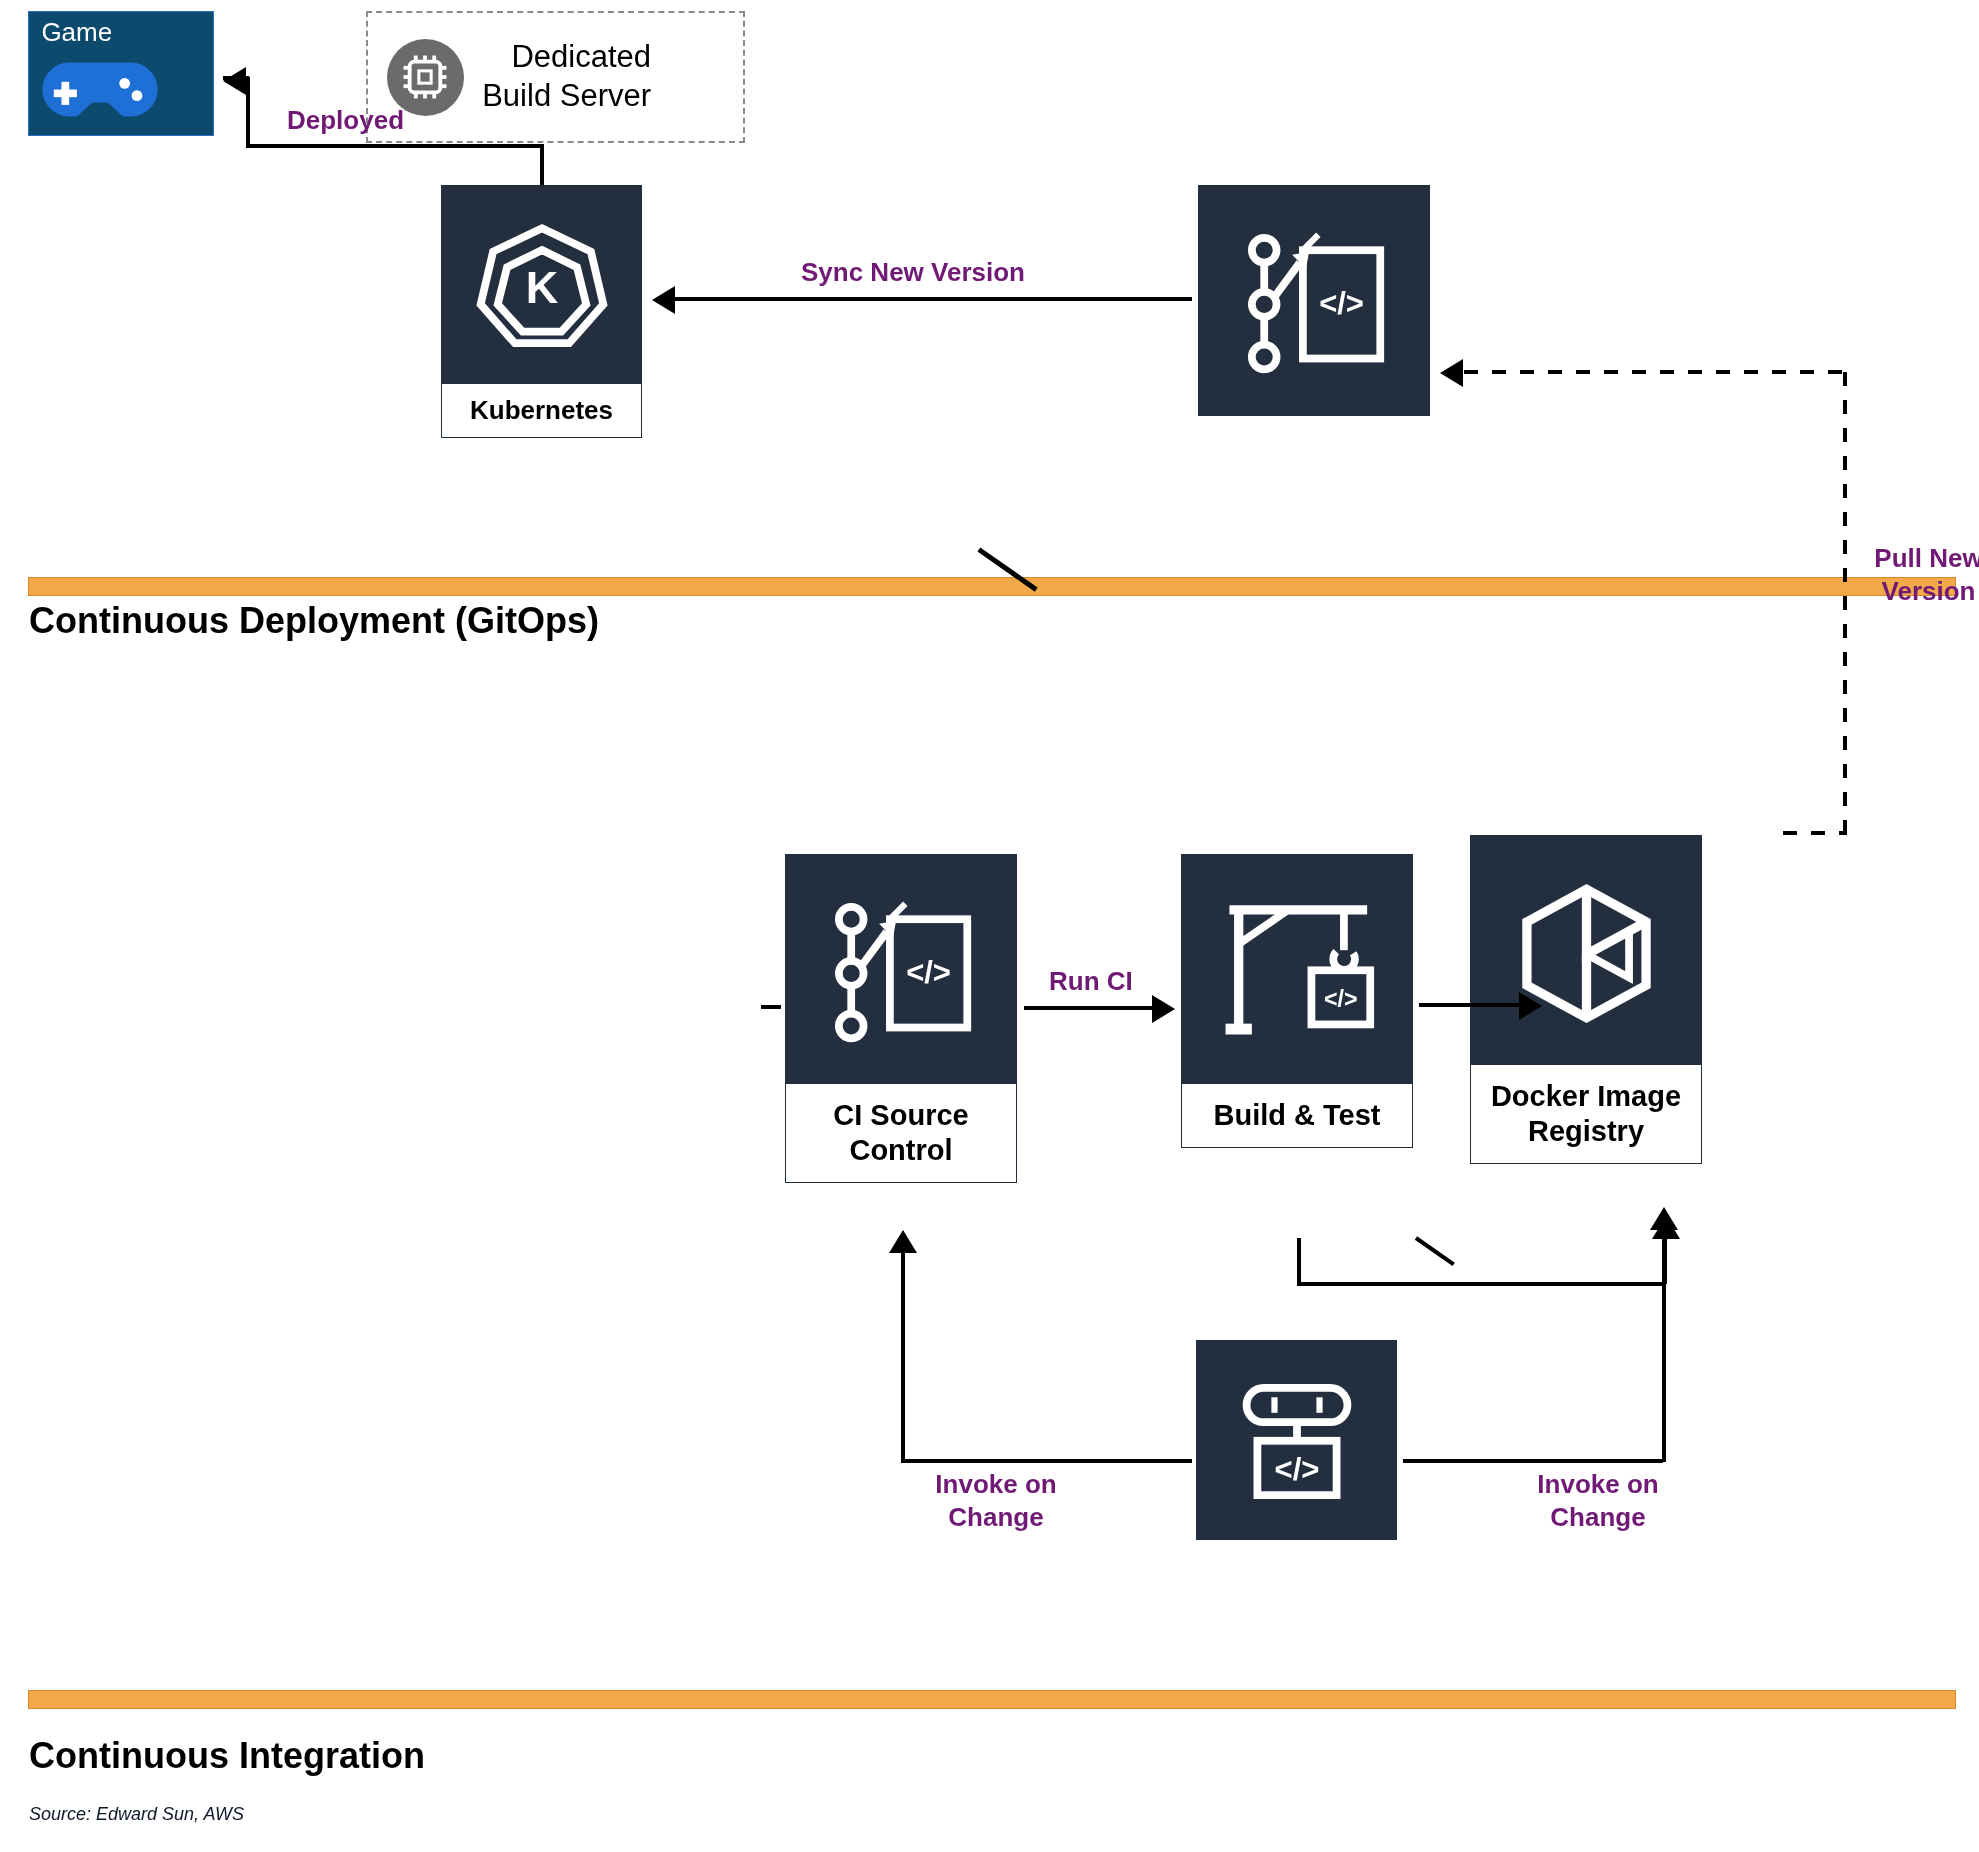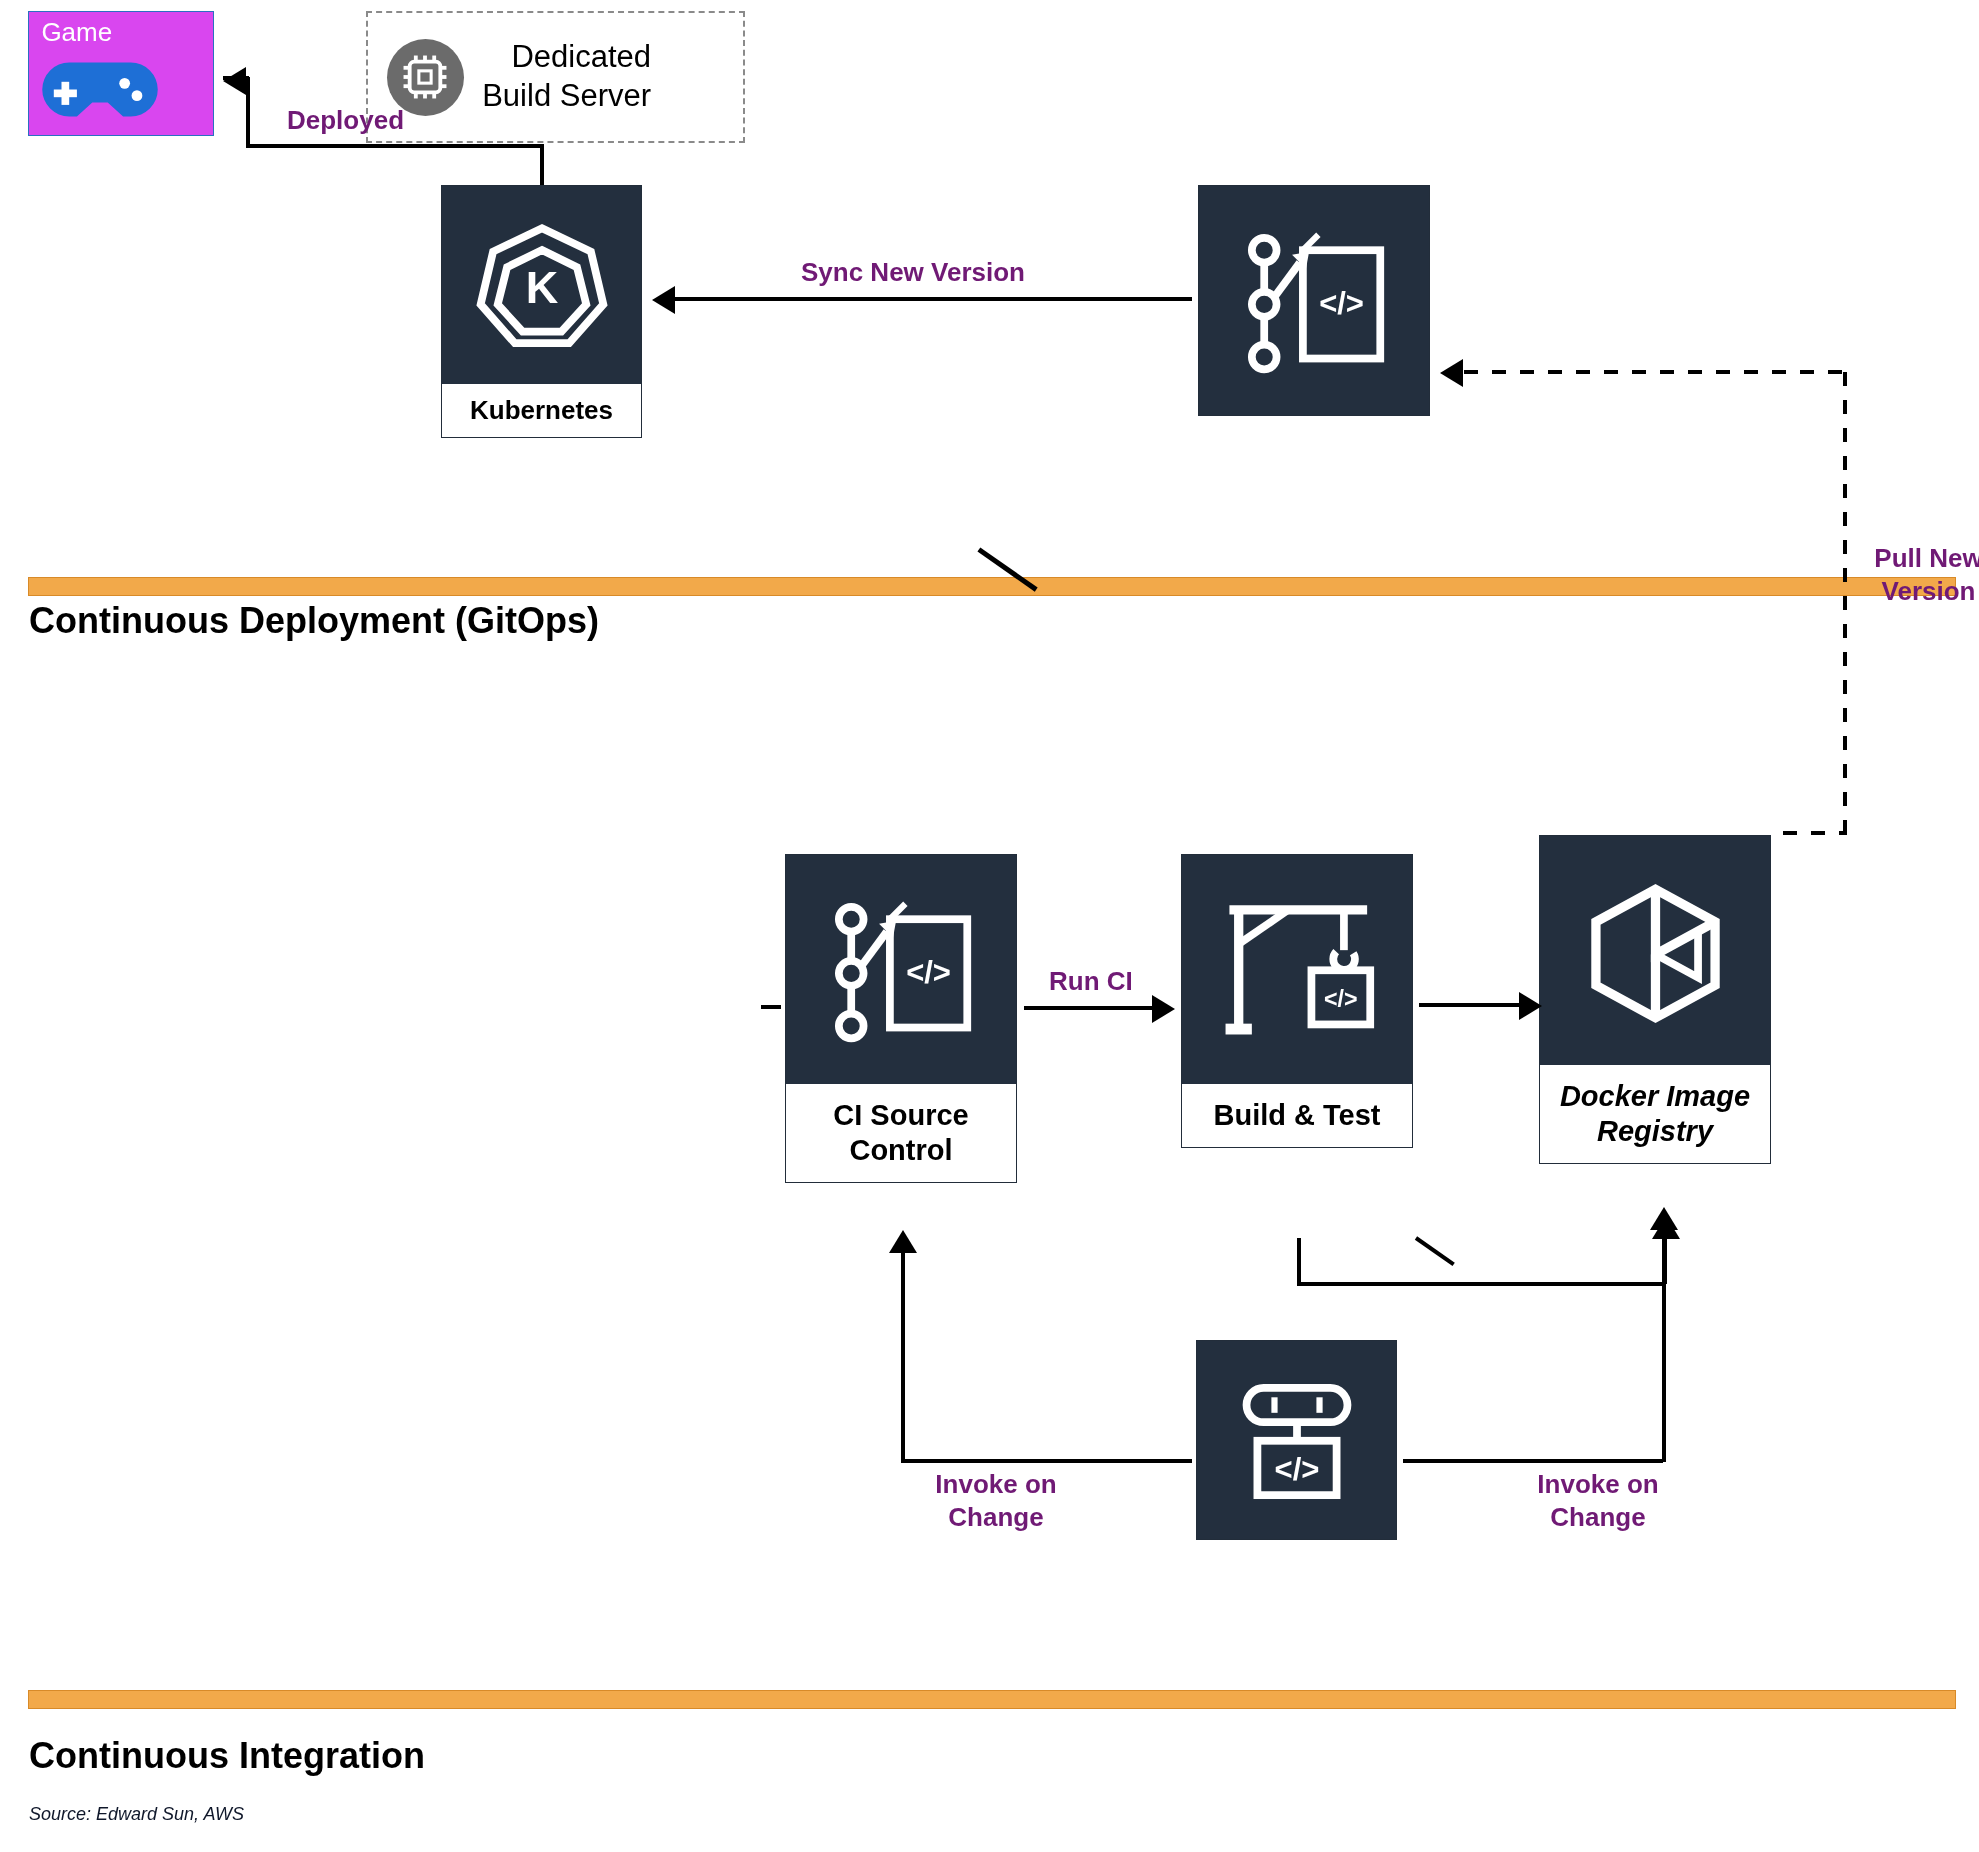--- a/index.html
+++ b/index.html
@@ -1,21 +1,21 @@
 <!DOCTYPE html>
 <html style="font-size:12.4px"><head>
 <meta charset="utf-8">
 <style>
   * { box-sizing: border-box; margin: 0; padding: 0; }
   html, body { width: 100%; height: 100%; background: #fff; font-family: -apple-system, "Helvetica Neue", Arial, sans-serif; }
   .canvas { position: relative; width: 1979px; height: 1852px; background: #fff; transform-origin: top left; }
 
   
   .game-badge {
-    position: absolute; background: #d946ef; border: 0.8px solid #2a70c2;
+    position: absolute; background: #0c4a6e; border: 0.8px solid #2a70c2;
     display: flex; flex-direction: column; align-items: flex-start; padding: 4.6px 9.3px 7.7px;
   }
   .game-badge .label { color: #fff; font-size: 26px; font-weight: 500; margin-bottom: 3.1px; margin-left: 3.1px; }
   .game-badge svg { display: block; }
 
   
   .dgs-box {
     position: absolute; border: 2.3px dashed #8a8a8a; background: #fff;
     display: flex; align-items: center; padding: 15.5px 31px 15.5px 18.6px; text-align: right;
   }
@@ -160,21 +160,21 @@
         <line x1="160" y1="18" x2="160" y2="70" stroke="#fff" stroke-width="10"></line>
         <path d="M150 72 a14 14 0 1 0 22 2" stroke="#fff" stroke-width="10" fill="none"></path>
         <rect x="118" y="96" width="76" height="70" fill="none" stroke="#fff" stroke-width="10"></rect>
         <text x="156" y="144" text-anchor="middle" font-size="30" font-weight="700" fill="#fff">&lt;/&gt;</text>
         <rect x="7" y="165" width="34" height="14" fill="#fff"></rect>
       </svg>
     </div>
     <div class="tile-label">Build &amp; Test</div>
   </div>
 
-  <div class="tile" style="left:1539px; top:835px;font-style:italic;">
+  <div class="tile" style="left:1470px; top:835px;">
     <div class="tile-icon">
       <svg width="147" height="147" viewBox="0 0 190 190">
         <polygon points="95,16 172,58 172,140 95,182 18,140 18,58" fill="none" stroke="#fff" stroke-width="12"></polygon>
         <polyline points="95,16 95,100 172,58" fill="none" stroke="#fff" stroke-width="12"></polyline>
         <polyline points="95,100 95,182" fill="none" stroke="#fff" stroke-width="12"></polyline>
         <polyline points="95,100 150,130 150,72" fill="none" stroke="#fff" stroke-width="10"></polyline>
       </svg>
     </div>
     <div class="tile-label">Docker Image Registry</div>
   </div>

